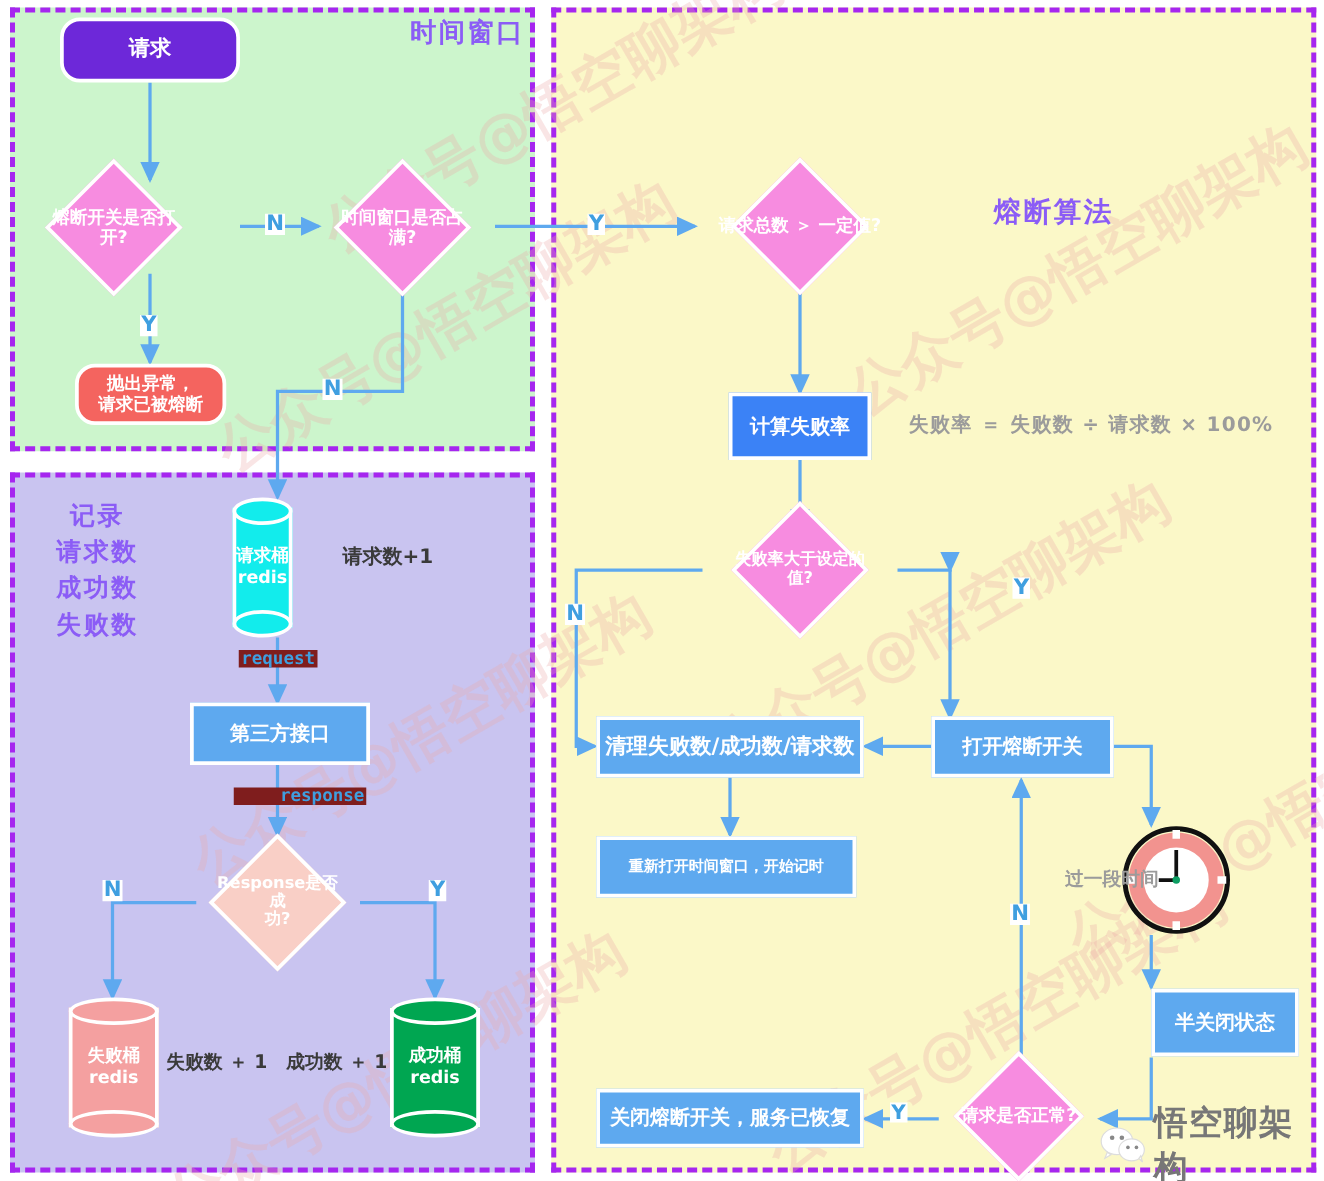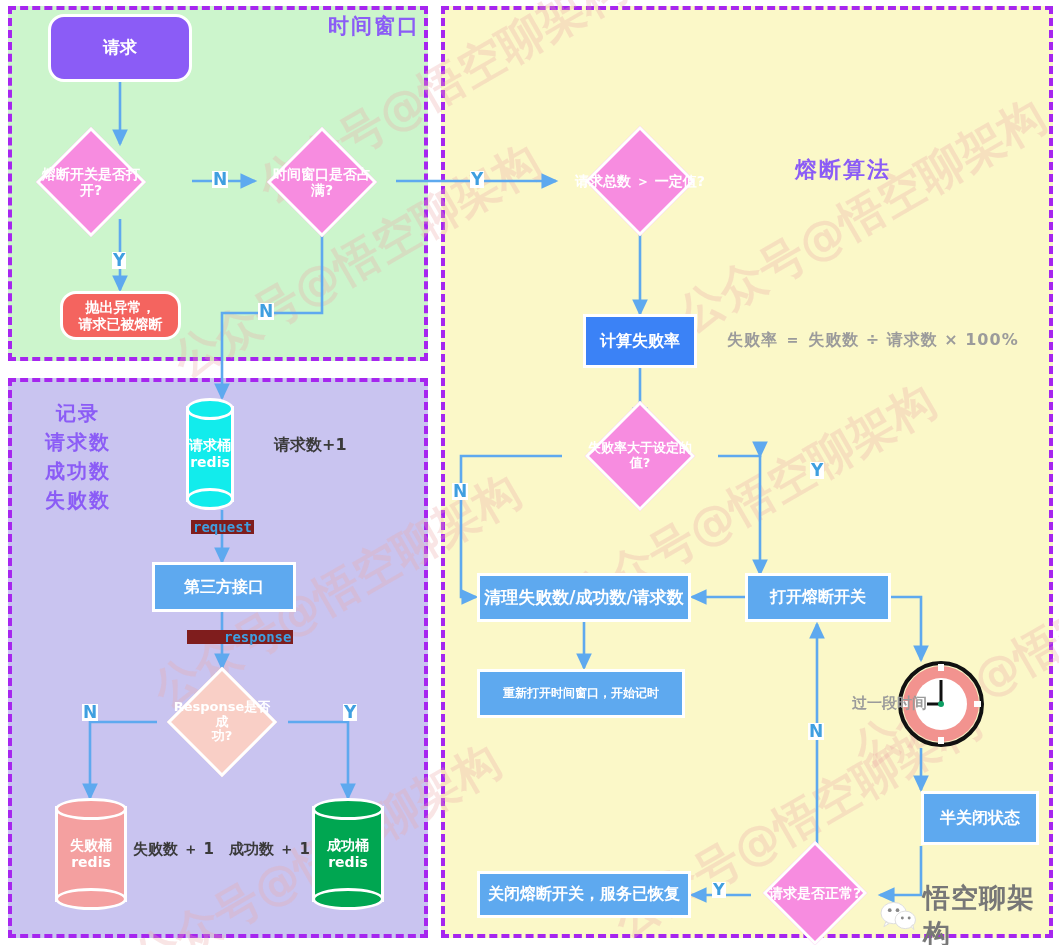--- a/index.html
+++ b/index.html
@@ -136,21 +136,21 @@
 
   <div class="txt red-title" style="left:328px;top:12px;font-size:21px;letter-spacing:2px;">时间窗口</div>
 
   <div class="txt red-title" style="left:28px;top:400px;font-size:20px;line-height:1.45;text-align:center;width:100px;letter-spacing:2px;">记录
 请求数
 成功数
 失败数</div>
 
   <div class="txt red-title" style="left:795px;top:155px;font-size:22px;letter-spacing:2px;">熔断算法</div>
 
-  <div class="node rrect" id="n-request" style="left:48px;top:14px;width:144px;height:68px;background:#8b5cf6;font-size:17px;">请求</div>
+  <div class="node rrect" id="n-request" style="left:48px;top:14px;width:144px;height:52px;background:#6d28d9;font-size:17px;">请求</div>
 
   <div class="diamond" style="left:52px;top:143px;width:78px;height:78px;">
     <div class="dshape" style="background:#f78ce0;"></div>
     <div class="dlabel" style="font-size:14px;">熔断开关是否打开?</div>
   </div>
 
   <div class="diamond" style="left:283px;top:143px;width:78px;height:78px;">
     <div class="dshape" style="background:#f78ce0;"></div>
     <div class="dlabel" style="font-size:14px;">时间窗口是否占满?</div>
   </div>

